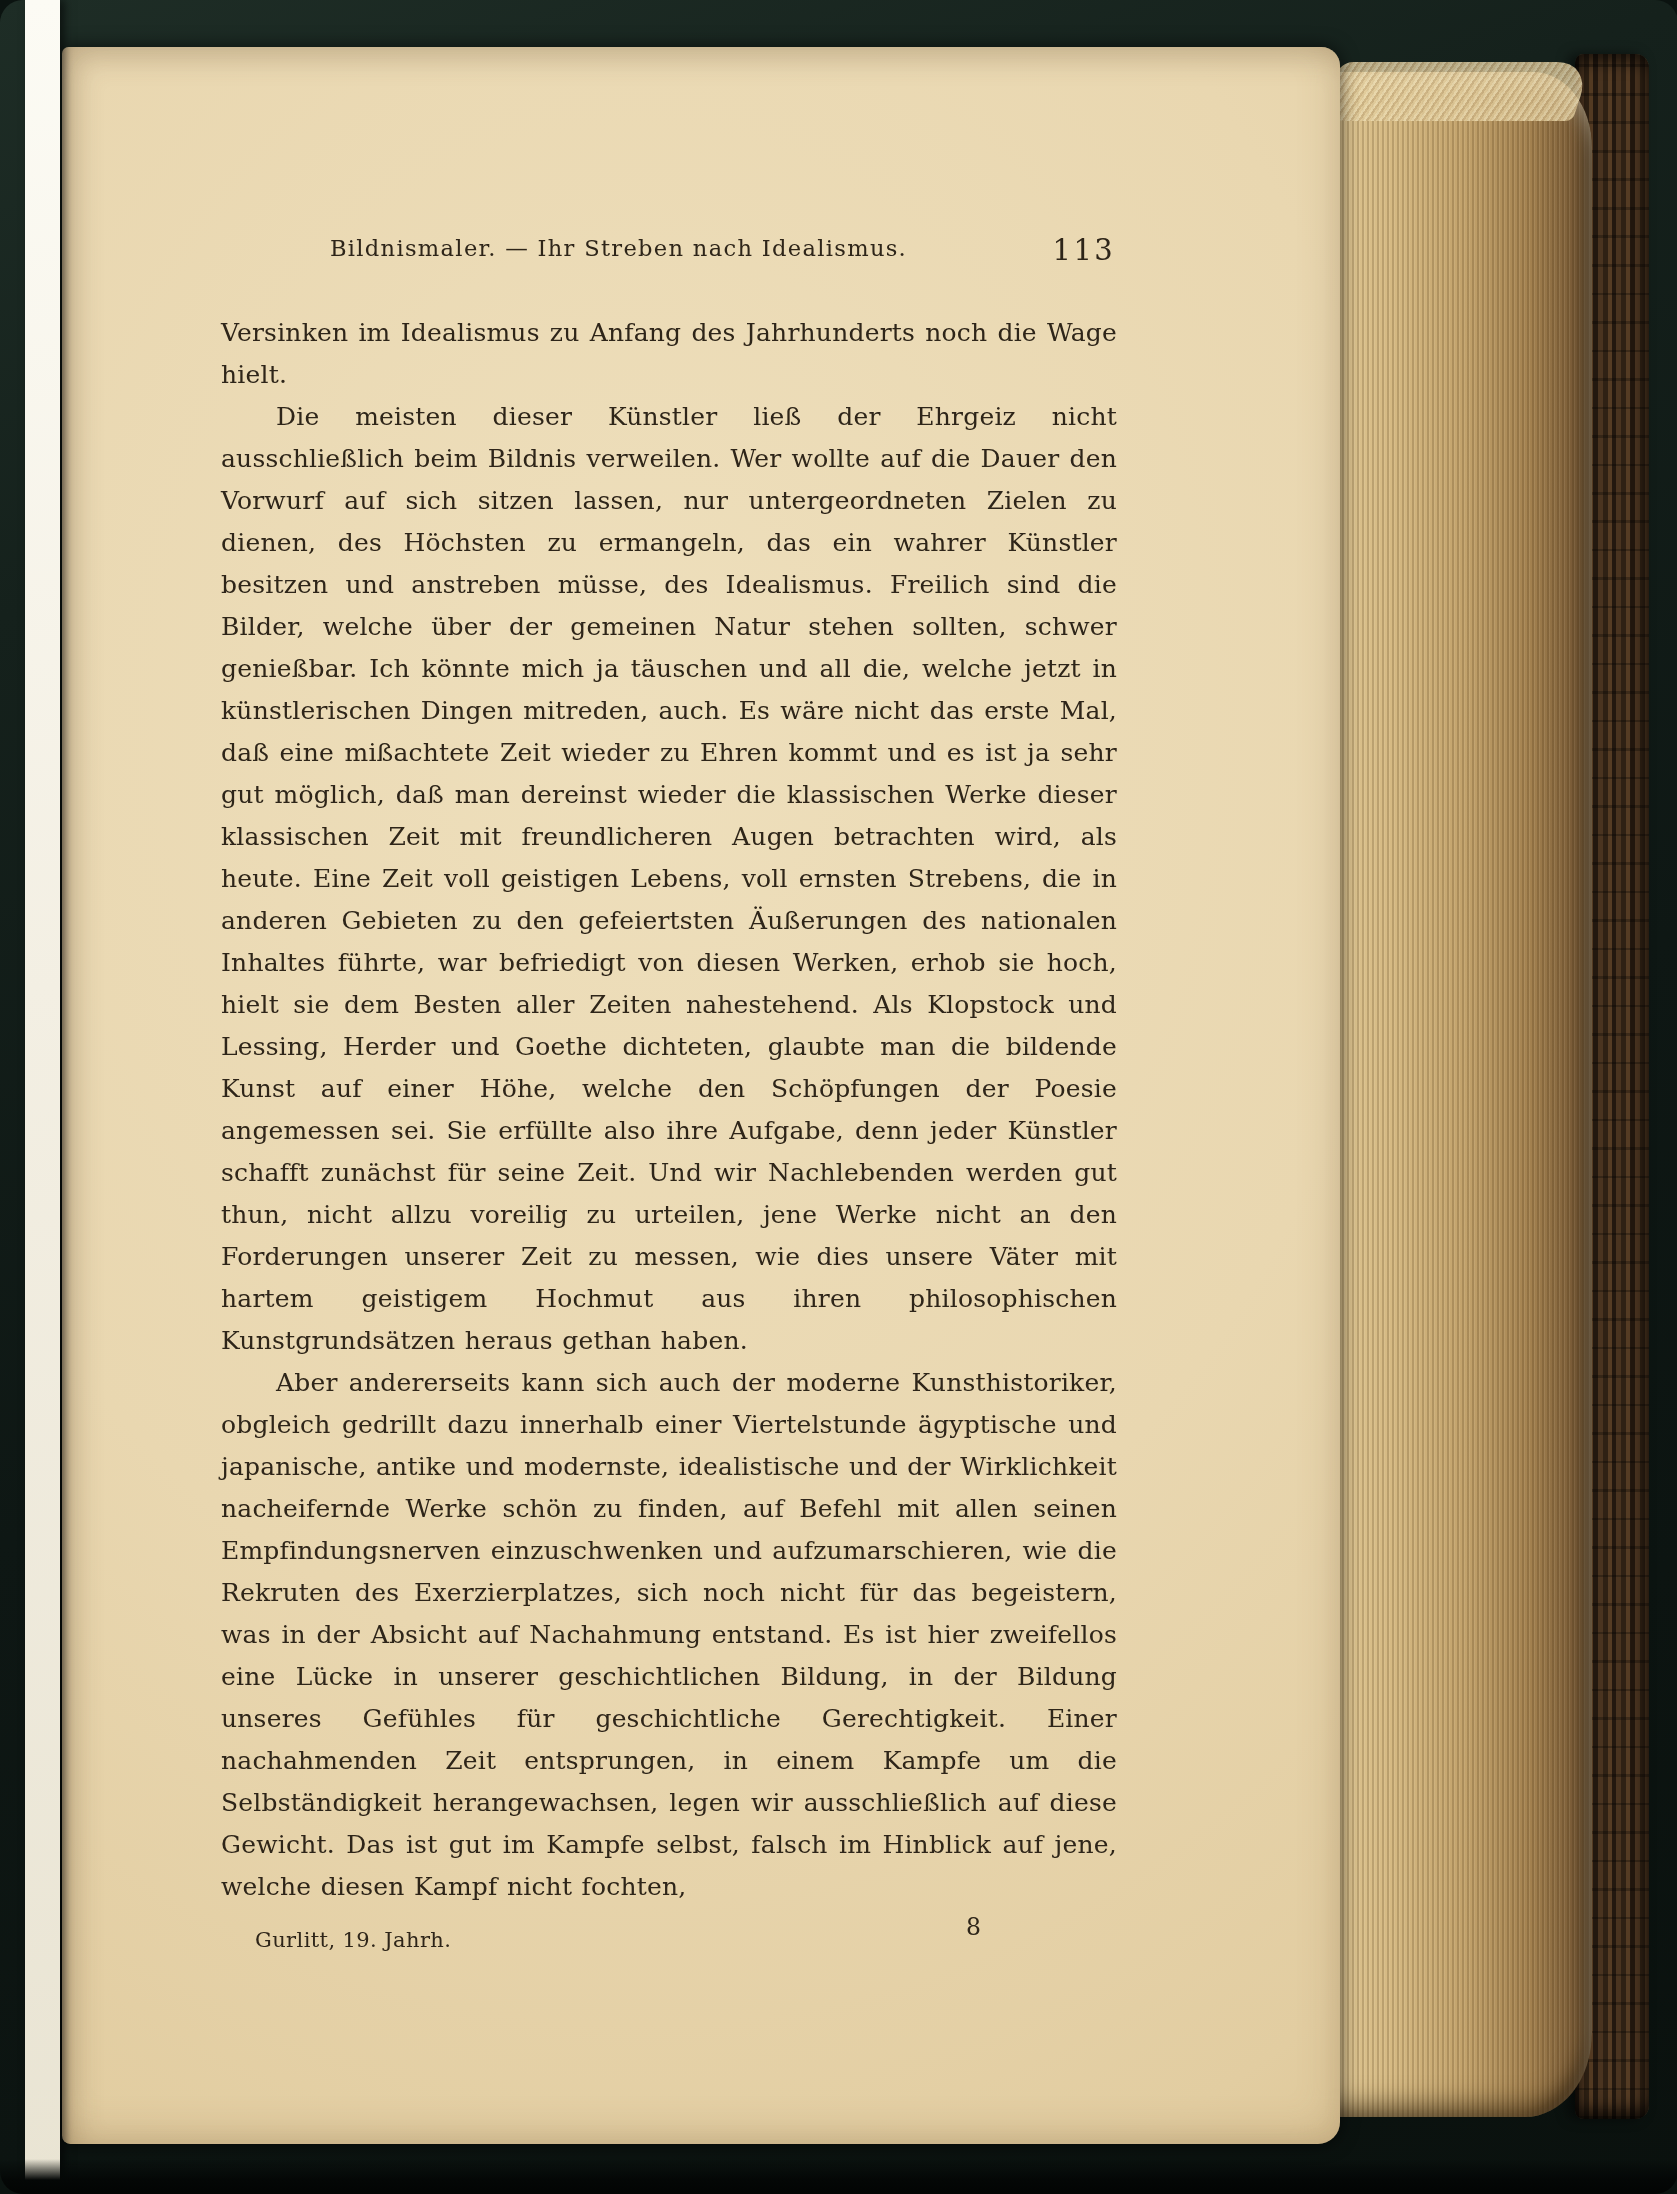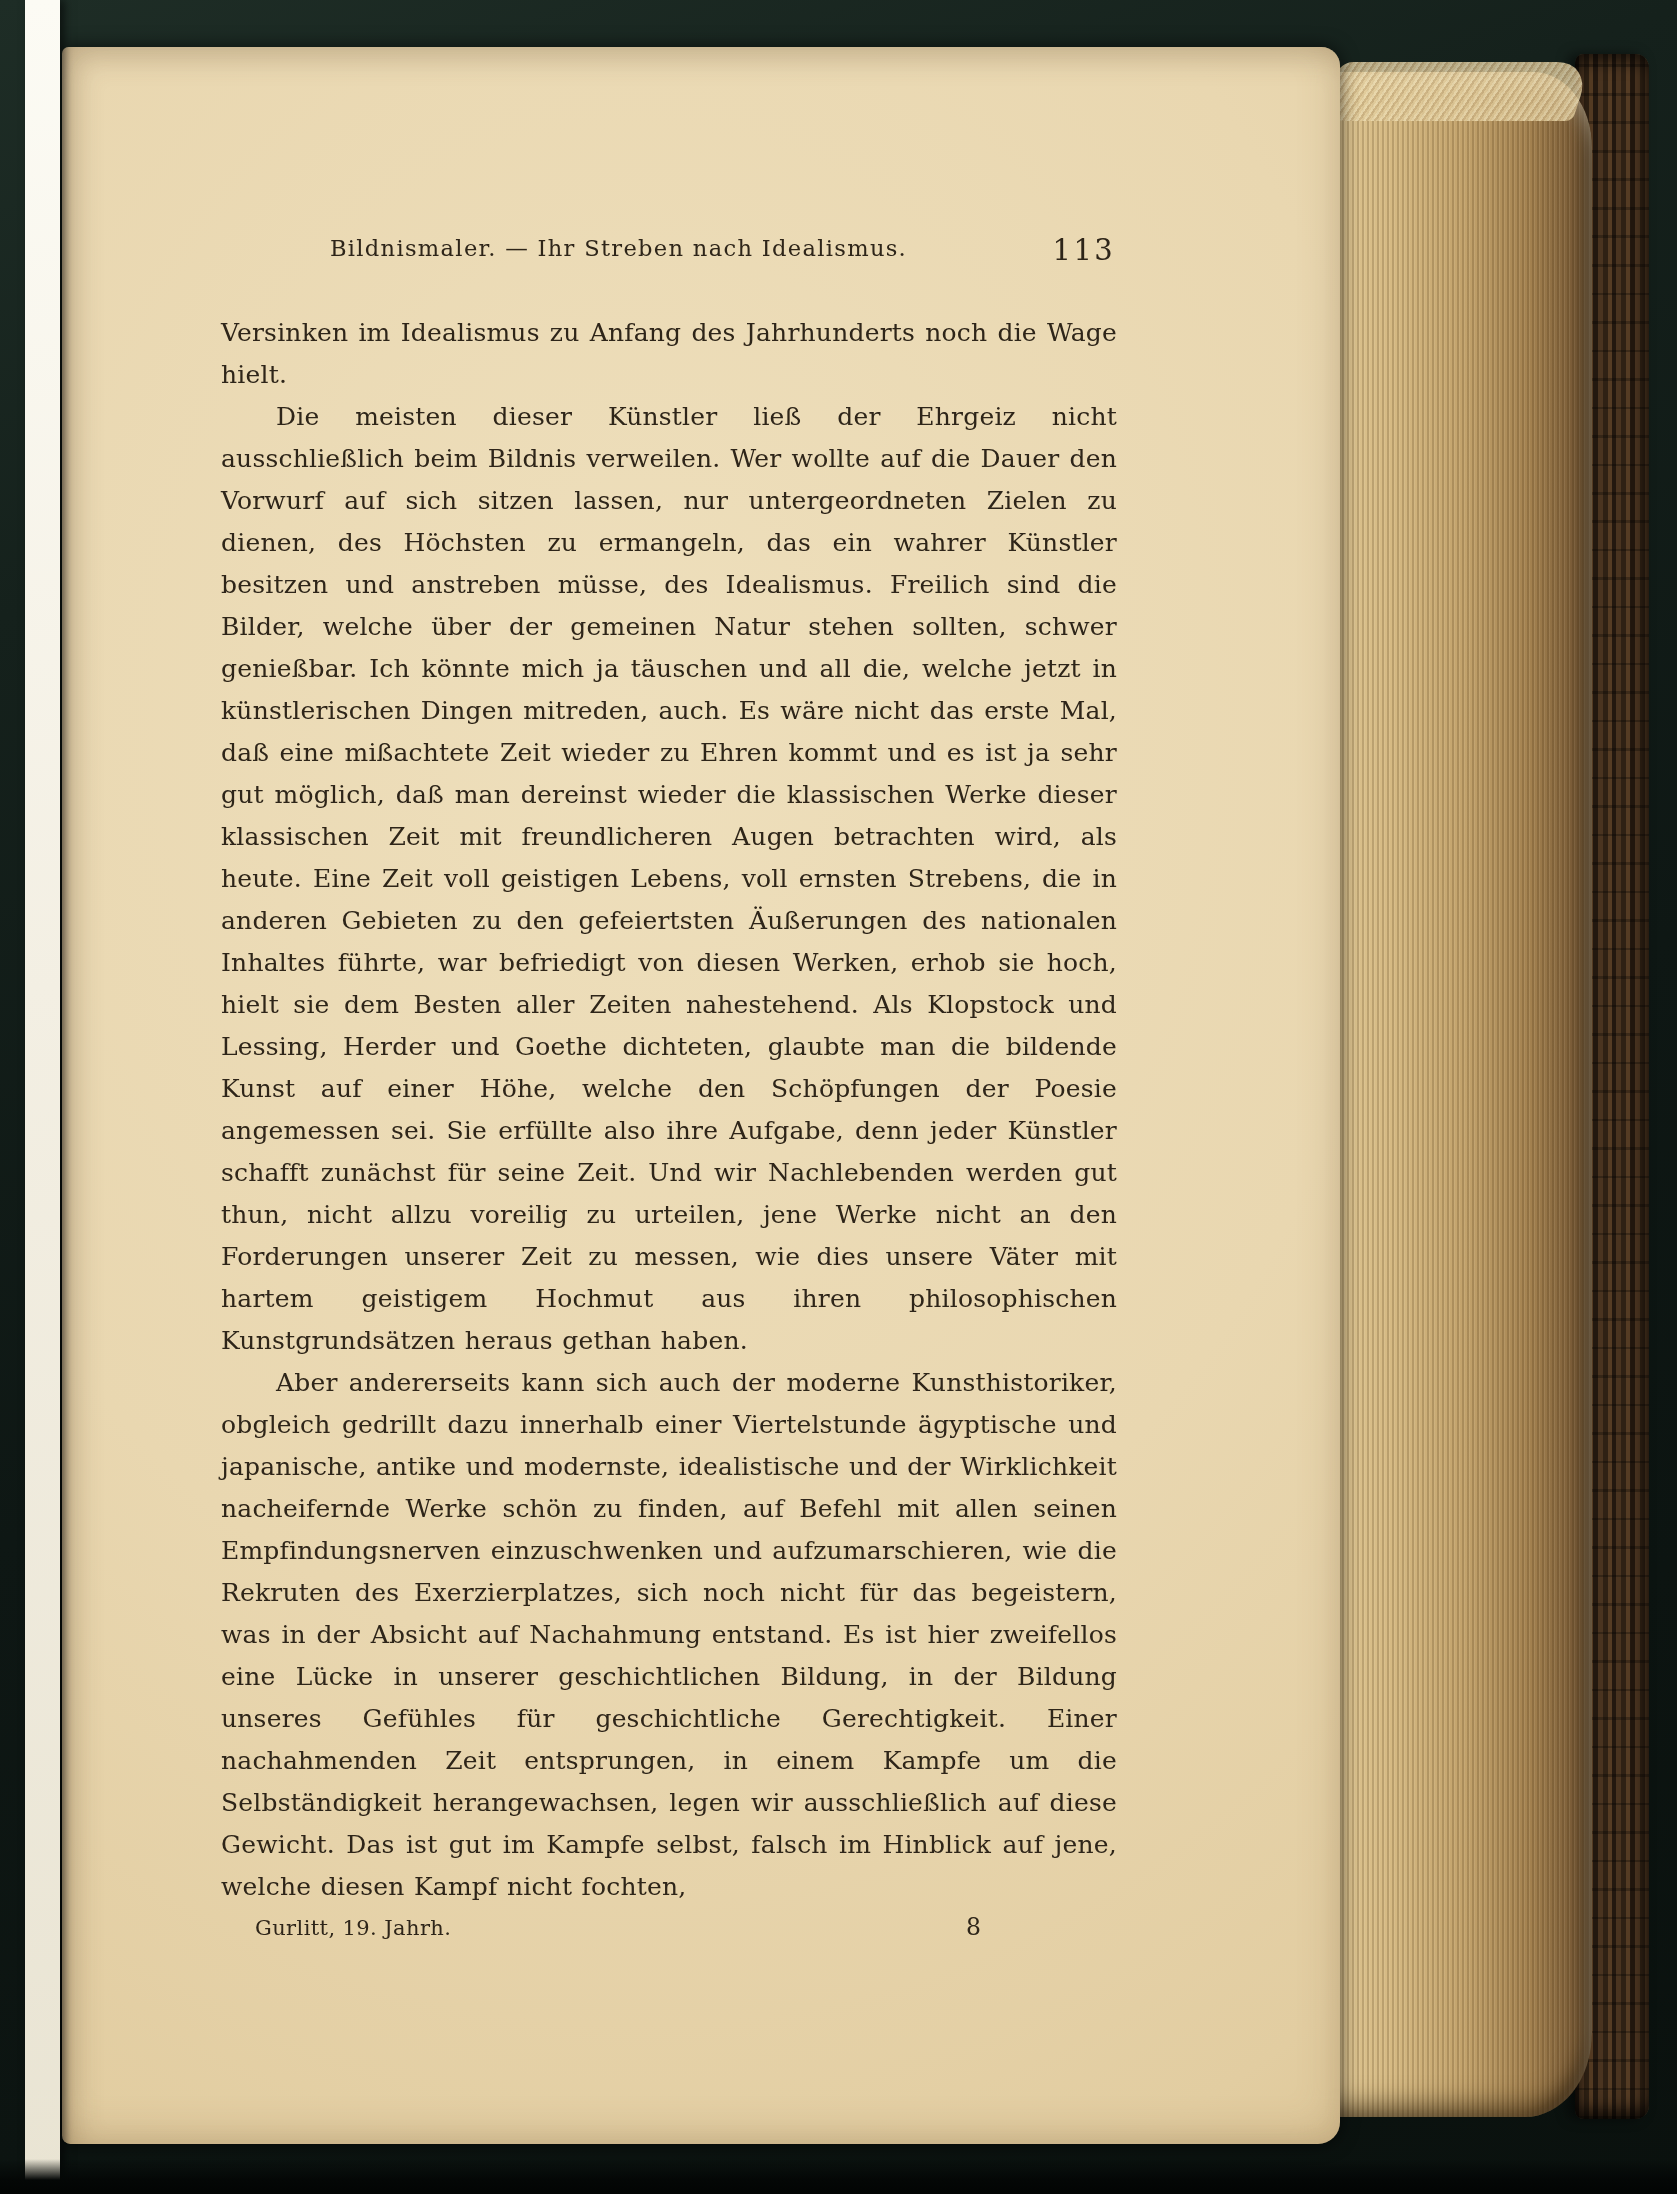--- a/index.html
+++ b/index.html
@@ -7,20 +7,21 @@
     padding: 0;
     background: #0b1310;
   }
   .scene {
     position: relative;
     width: 1678px;
     height: 2194px;
     overflow: hidden;
     background: linear-gradient(160deg, #1e2d26 0%, #15211c 22%, #0e1714 55%, #0a110e 100%);
     font-family: "DejaVu Serif", serif;
+    border-radius: 23px;
   }
   .bottom-strip {
     position: absolute;
     left: 0; right: 0; bottom: 0;
     height: 35px;
     background: linear-gradient(180deg, rgba(4,7,6,0) 0%, #040706 60%, #020403 100%);
   }
   .scan-edge-strip {
     position: absolute;
     left: 25px; top: 0;
@@ -115,21 +116,21 @@
     text-indent: 55px;
   }
   .footer-row {
     position: relative;
     margin-top: 8.4px;
     height: 34px;
     font-size: 21px;
   }
   .sig-label {
     position: absolute;
-    left: 34px; top: 0;
+    left: 34px; top: 12px;
     letter-spacing: 0.4px;
   }
   .sig-number {
     position: absolute;
     left: 745px; top: -3.4px;
     font-size: 23.5px;
   }
 </style>
 </head>
 <body>

